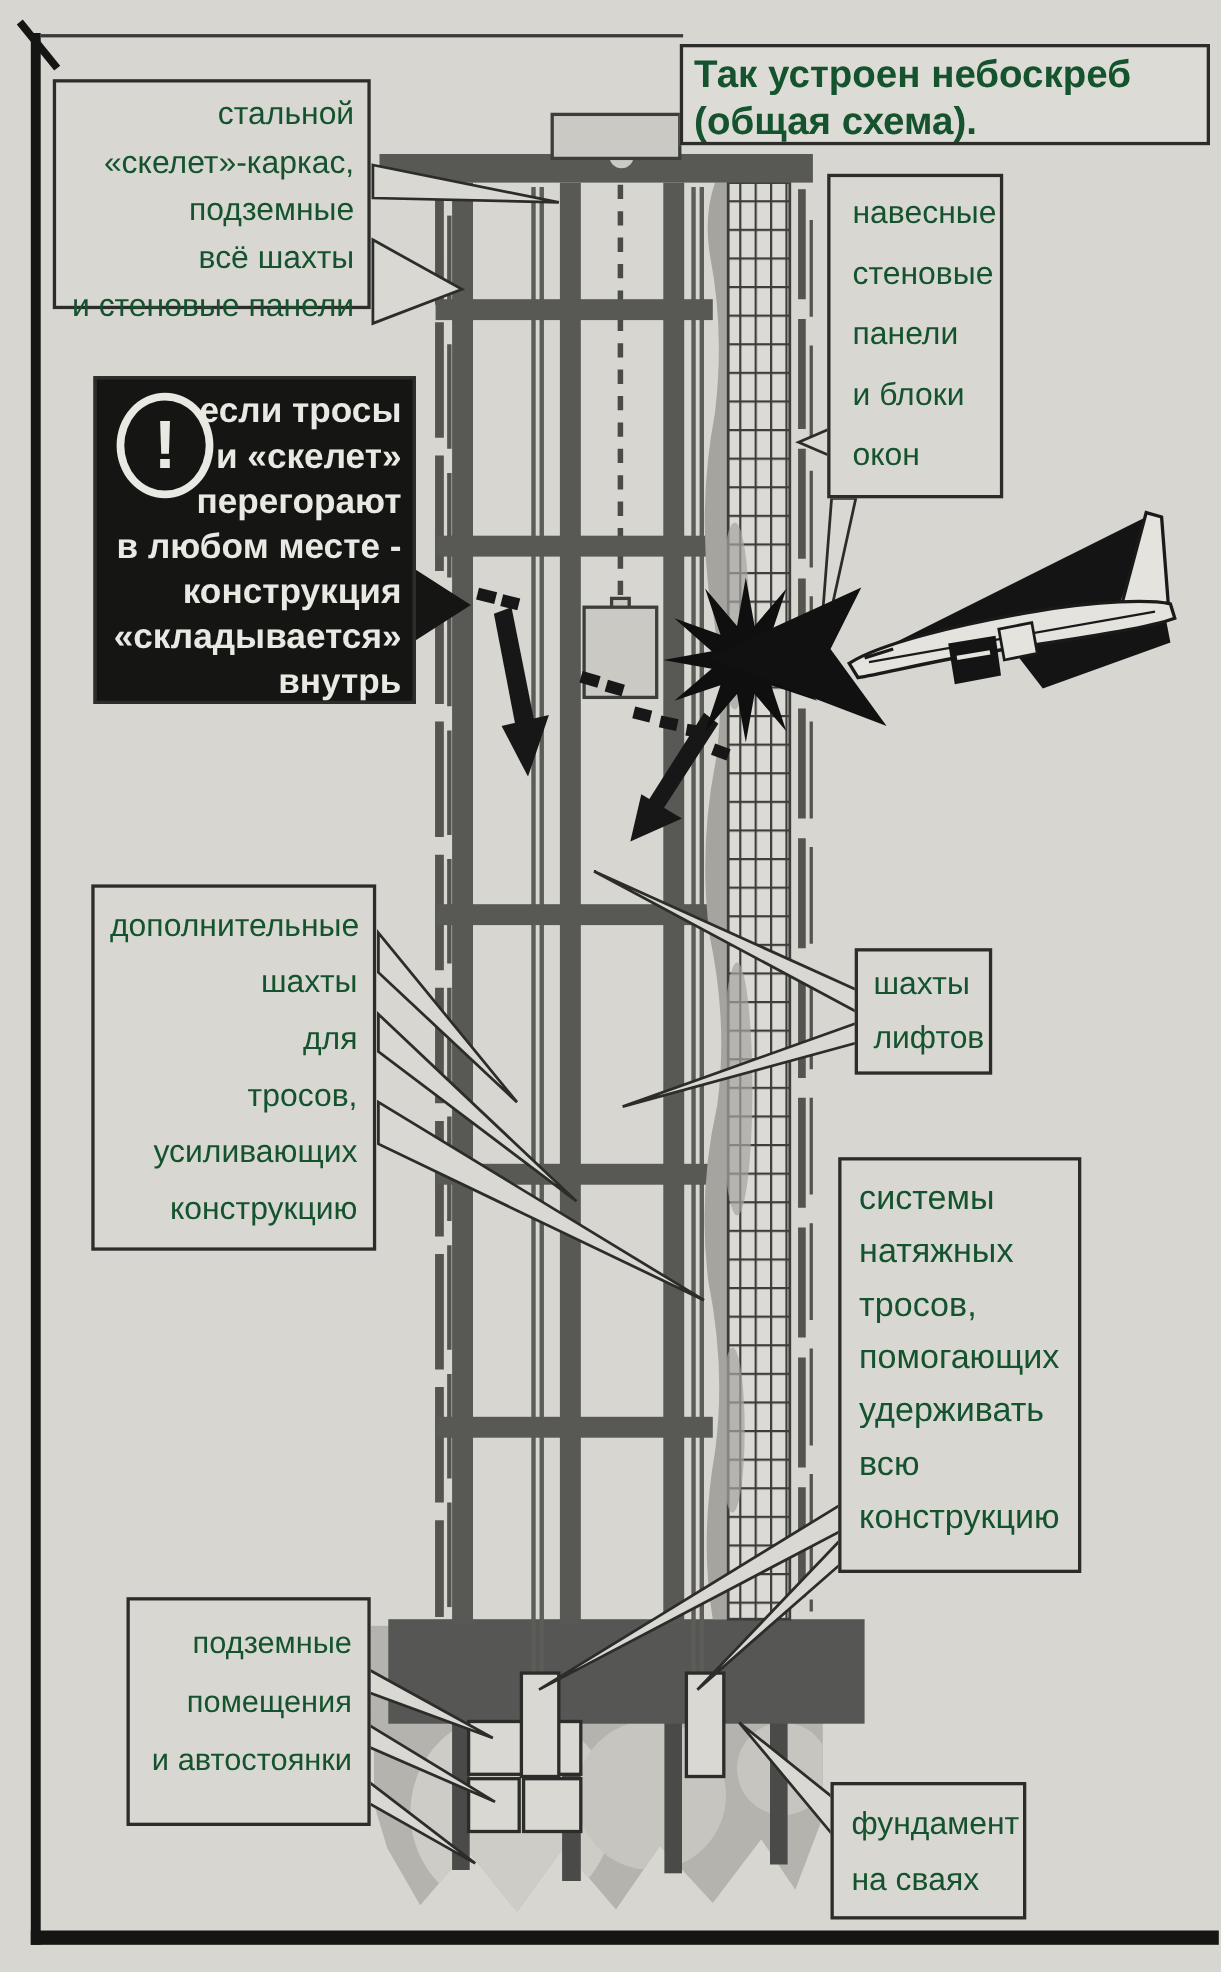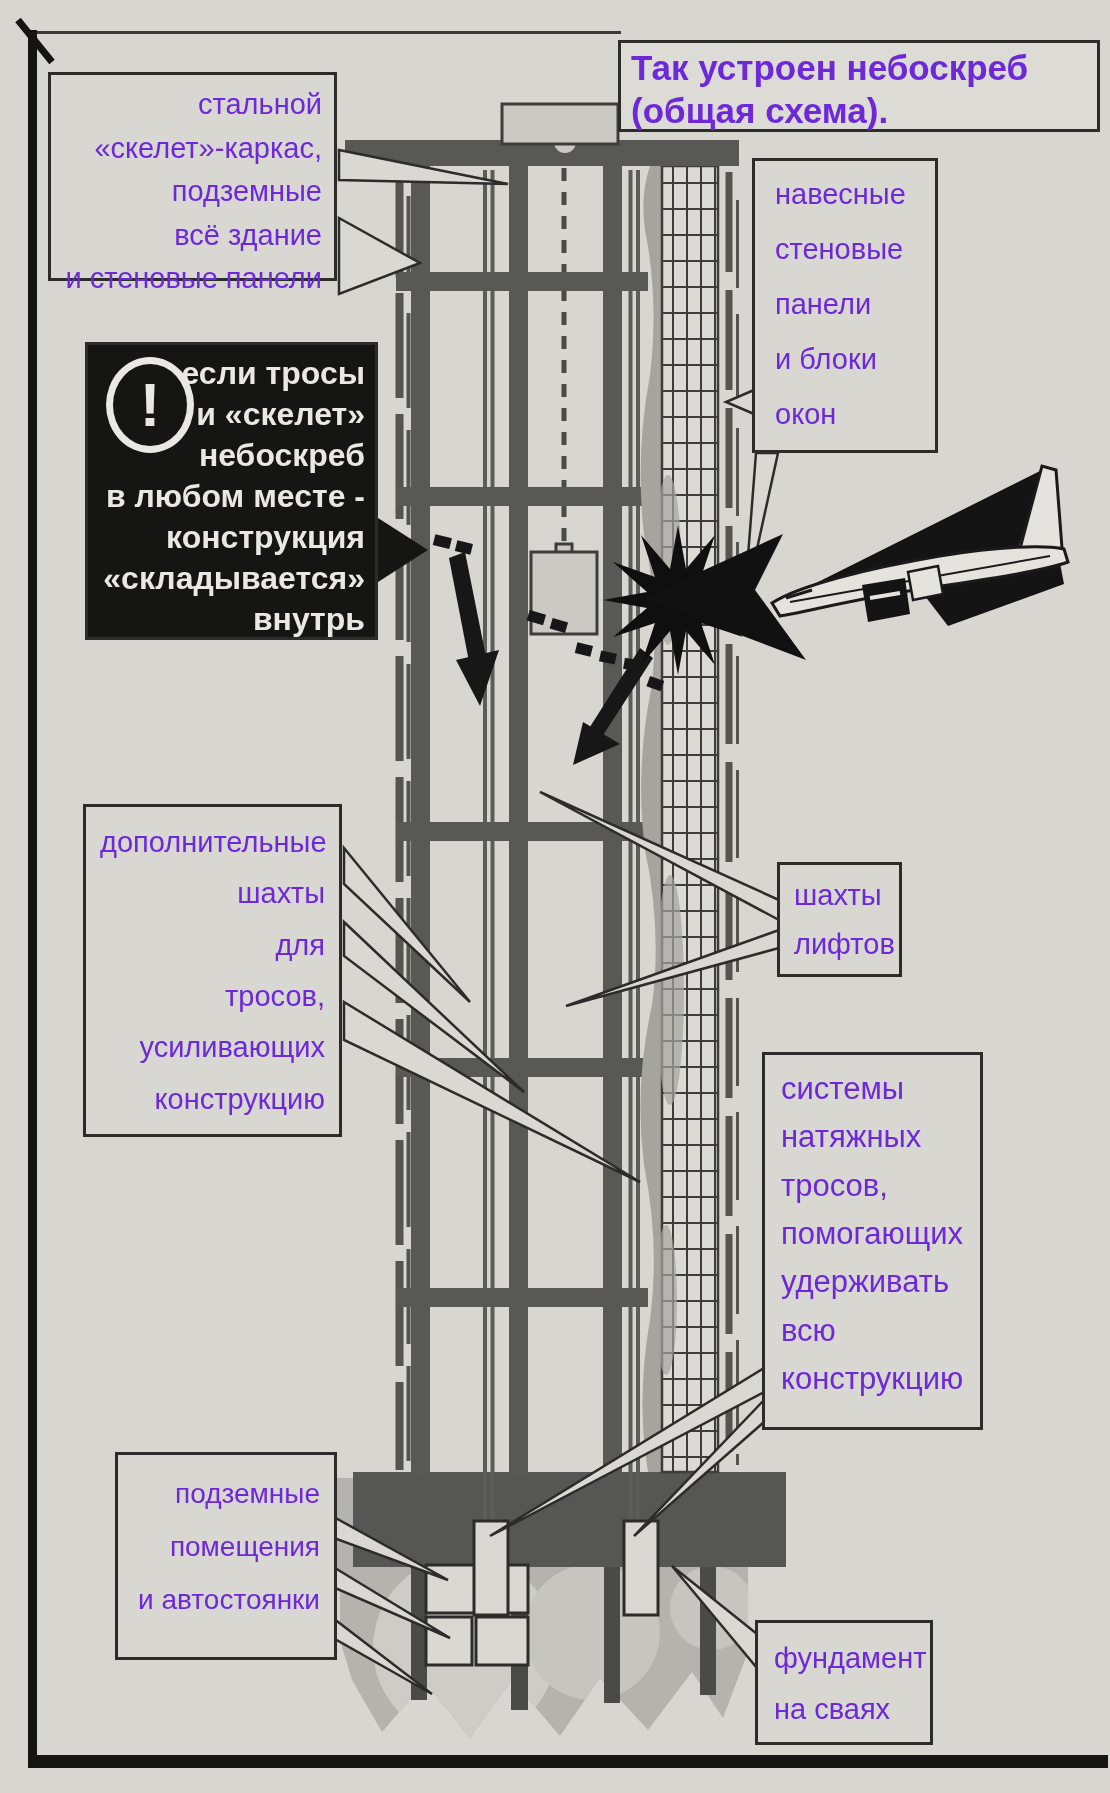--- a/index.html
+++ b/index.html
@@ -6,37 +6,37 @@
   .page{
     position:relative;width:1110px;height:1793px;overflow:hidden;
     background:#d7d6d1;
     font-family:"Liberation Sans", sans-serif;
     color:#2e2e2c;
   }
   .art{position:absolute;left:0;top:0;width:1110px;height:1793px;}
   .box{
     position:absolute;box-sizing:border-box;
     background:#d8d7d2;border:3px solid #2c2c2a;
-    color:#6d28d9;
+    color:#14532d;
   }
   .ln{white-space:nowrap;}
   #title-box{left:618px;top:40px;width:482px;height:92px;background:#dcdbd6;
     font-weight:bold;font-size:35px;line-height:1.22;padding:4px 10px;}
   #steel-frame-box{left:48px;top:72px;width:289px;height:209px;
     font-size:29px;line-height:1.5;padding:8px 12px;text-align:right;}
   #warning-box{left:85px;top:342px;width:293px;height:298px;background:#151513;
     color:#e9e8e3;font-weight:bold;font-size:32px;line-height:1.28;
     padding:8px 10px 4px 10px;text-align:right;}
   .bang{
     position:absolute;left:18px;top:12px;width:74px;height:82px;
     border:7px solid #e9e8e3;border-radius:50%;background:#151513;
     display:flex;align-items:center;justify-content:center;
     font-size:62px;font-weight:bold;color:#e9e8e3;
   }
-  #wall-panels-box{left:752px;top:158px;width:186px;height:295px;
+  #wall-panels-box{left:752px;top:158px;width:160px;height:295px;
     font-size:29px;line-height:1.9;padding:6px 6px 20px 20px;}
   #extra-shafts-box{left:83px;top:804px;width:259px;height:333px;
     font-size:29px;line-height:1.77;padding:10px 14px;text-align:right;}
   #elevator-shafts-box{left:777px;top:862px;width:125px;height:115px;
     font-size:29px;line-height:1.7;padding:6px 0 0 14px;}
   #cable-systems-box{left:762px;top:1052px;width:221px;height:378px;
     font-size:31px;line-height:1.56;padding:10px 2px 2px 16px;}
   #underground-box{left:88px;top:1452px;width:222px;height:208px;
     font-size:28px;line-height:1.9;padding:12px 14px;text-align:right;margin-left:27px;}
   #foundation-box{left:755px;top:1620px;width:178px;height:125px;
@@ -198,29 +198,29 @@
 
   <div class="box" id="title-box">
     <div class="ln">Так устроен небоскреб</div>
     <div class="ln">(общая схема).</div>
   </div>
 
   <div class="box" id="steel-frame-box">
     <div class="ln">стальной</div>
     <div class="ln">«скелет»-каркас,</div>
     <div class="ln">подземные</div>
-    <div class="ln">всё здание</div>
+    <div class="ln">всё шахты</div>
     <div class="ln">и стеновые панели</div>
   </div>
 
   <div class="box" id="warning-box">
     <div class="bang">!</div>
     <div class="ln">если тросы</div>
     <div class="ln">и «скелет»</div>
-    <div class="ln">небоскреб</div>
+    <div class="ln">перегорают</div>
     <div class="ln">в любом месте -</div>
     <div class="ln">конструкция</div>
     <div class="ln">«складывается»</div>
     <div class="ln">внутрь</div>
   </div>
 
   <div class="box" id="wall-panels-box">
     <div class="ln">навесные</div>
     <div class="ln">стеновые</div>
     <div class="ln">панели</div>

